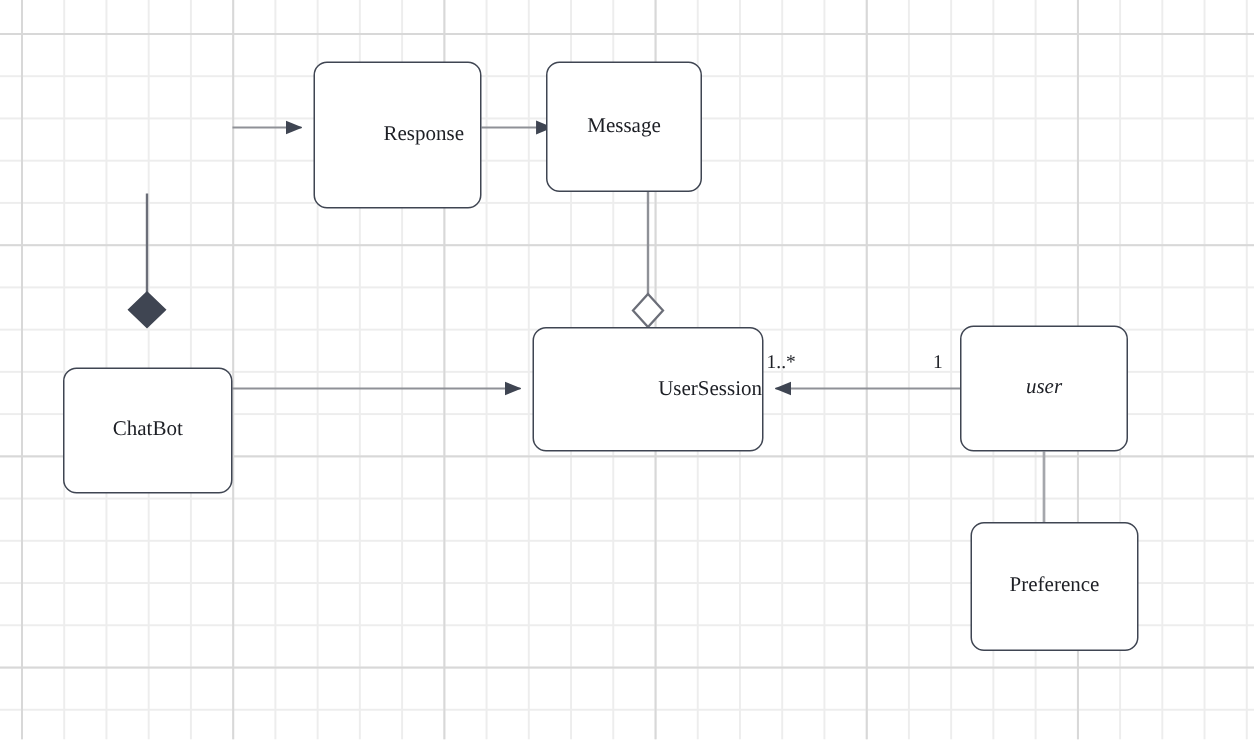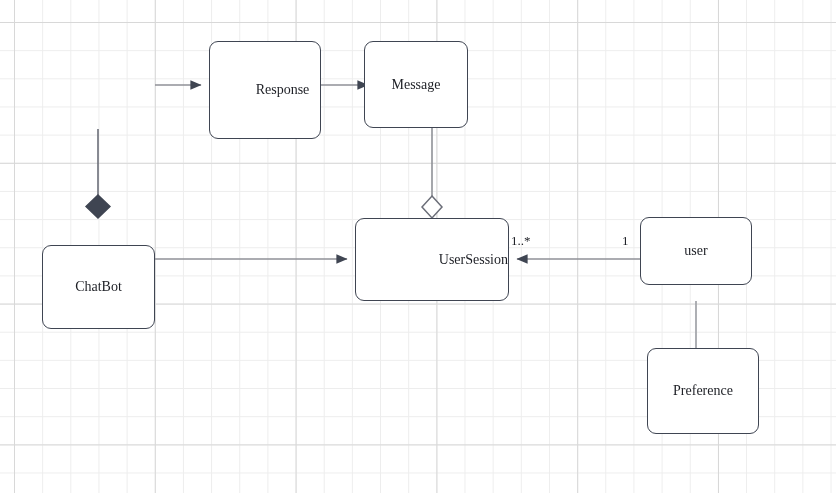--- a/index.html
+++ b/index.html
@@ -117,21 +117,21 @@
   </div>
 
   <div class="node" style="left:42px; top:217px; width:113px; height:84px;margin-top:28px;">
     <span>ChatBot</span>
   </div>
 
   <div class="node" style="left:355px; top:218px; width:154px; height:83px;justify-content:flex-end;">
     <span>UserSession</span>
   </div>
 
-  <div class="node" style="left:640px; top:217px; width:112px; height:68px;">
+  <div class="node" style="left:640px; top:217px; width:112px; height:84px;font-style:italic;">
     <span>user</span>
   </div>
 
   <div class="node" style="left:647px; top:348px; width:112px; height:86px;text-align:center;">
     <span>Preference</span>
   </div>
 
   <div class="edge-label" style="left:511px; top:233px;">1..*</div>
 
   <div class="edge-label" style="left:622px; top:233px;">1</div>

